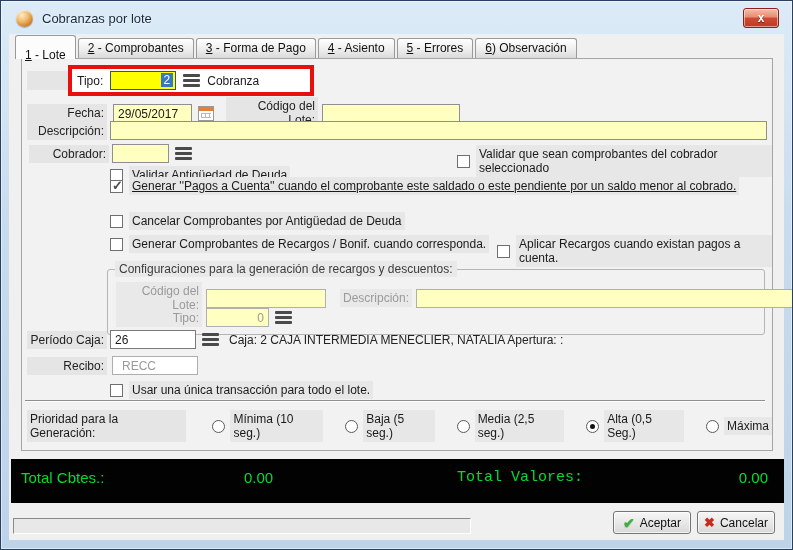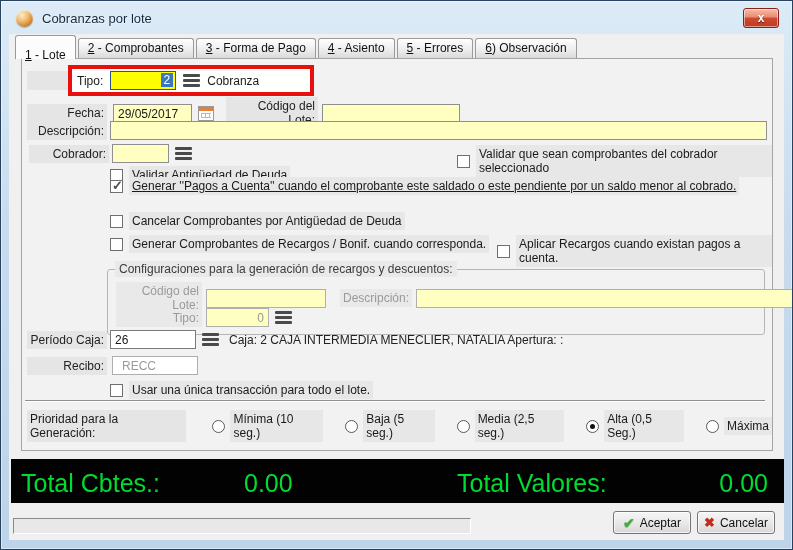--- a/index.html
+++ b/index.html
@@ -72,22 +72,22 @@
   .separator{position:absolute;left:3px;top:341px;width:740px;height:2px;border-top:1px solid #8f8f8f;border-bottom:1px solid #ffffff;}
 
   .radios{display:flex;align-items:center;gap:22px;margin-left:10px;}
   .radio-opt{display:flex;align-items:center;gap:5px;cursor:pointer;}
   .radio{width:13px;height:13px;border-radius:50%;background:#fff;border:1px solid #595959;position:relative;flex:none;}
   .radio.checked::after{content:"";position:absolute;left:3px;top:3px;width:5px;height:5px;border-radius:50%;background:#111;}
   .radcap{background:#e7e7e7;padding:2px 3px;line-height:14px;}
 
   
   .totalsbar{position:absolute;left:2px;top:425px;width:773px;height:44px;background:#020202;color:#00dd30;}
-  .totalsbar span{position:absolute;top:10px;font-size:25px;text-align:center;}
-  .t-cb-l{left:10px;} .t-cb-v{left:233px;} .t-va-l{left:446px;} .t-va-v{right:16px;}
+  .totalsbar span{position:absolute;top:10px;font-size:15px;text-align:center;}
+  .t-cb-l{left:10px;} .t-cb-v{left:233px;} .t-va-l{left:446px;font-family:Liberation Mono, monospace;} .t-va-v{right:16px;}
 
   
   .progress{position:absolute;left:4px;top:484px;width:458px;height:16px;background:#e8e8e8;
     border-top:1px solid #8a8a8a;border-left:1px solid #8a8a8a;border-bottom:1px solid #ffffff;border-right:1px solid #ffffff;}
   .btn{position:absolute;top:477px;width:78px;height:23px;border:1px solid #757575;border-radius:3px;
     background:linear-gradient(180deg,#f6f6f6,#e7e7e7 55%,#d8d8d8);display:flex;align-items:center;justify-content:center;gap:5px;
     font-size:12px;color:#111;cursor:pointer;box-shadow:inset 0 0 0 1px rgba(255,255,255,.7);}
   .btn-aceptar{left:604px;} .btn-cancelar{left:688px;}
   .ico-check{color:#3fae3a;font-size:14px;font-weight:bold;text-shadow:0 1px 1px rgba(0,0,0,.2);}
   .ico-x{color:#c52b1d;font-size:13px;font-weight:bold;}

